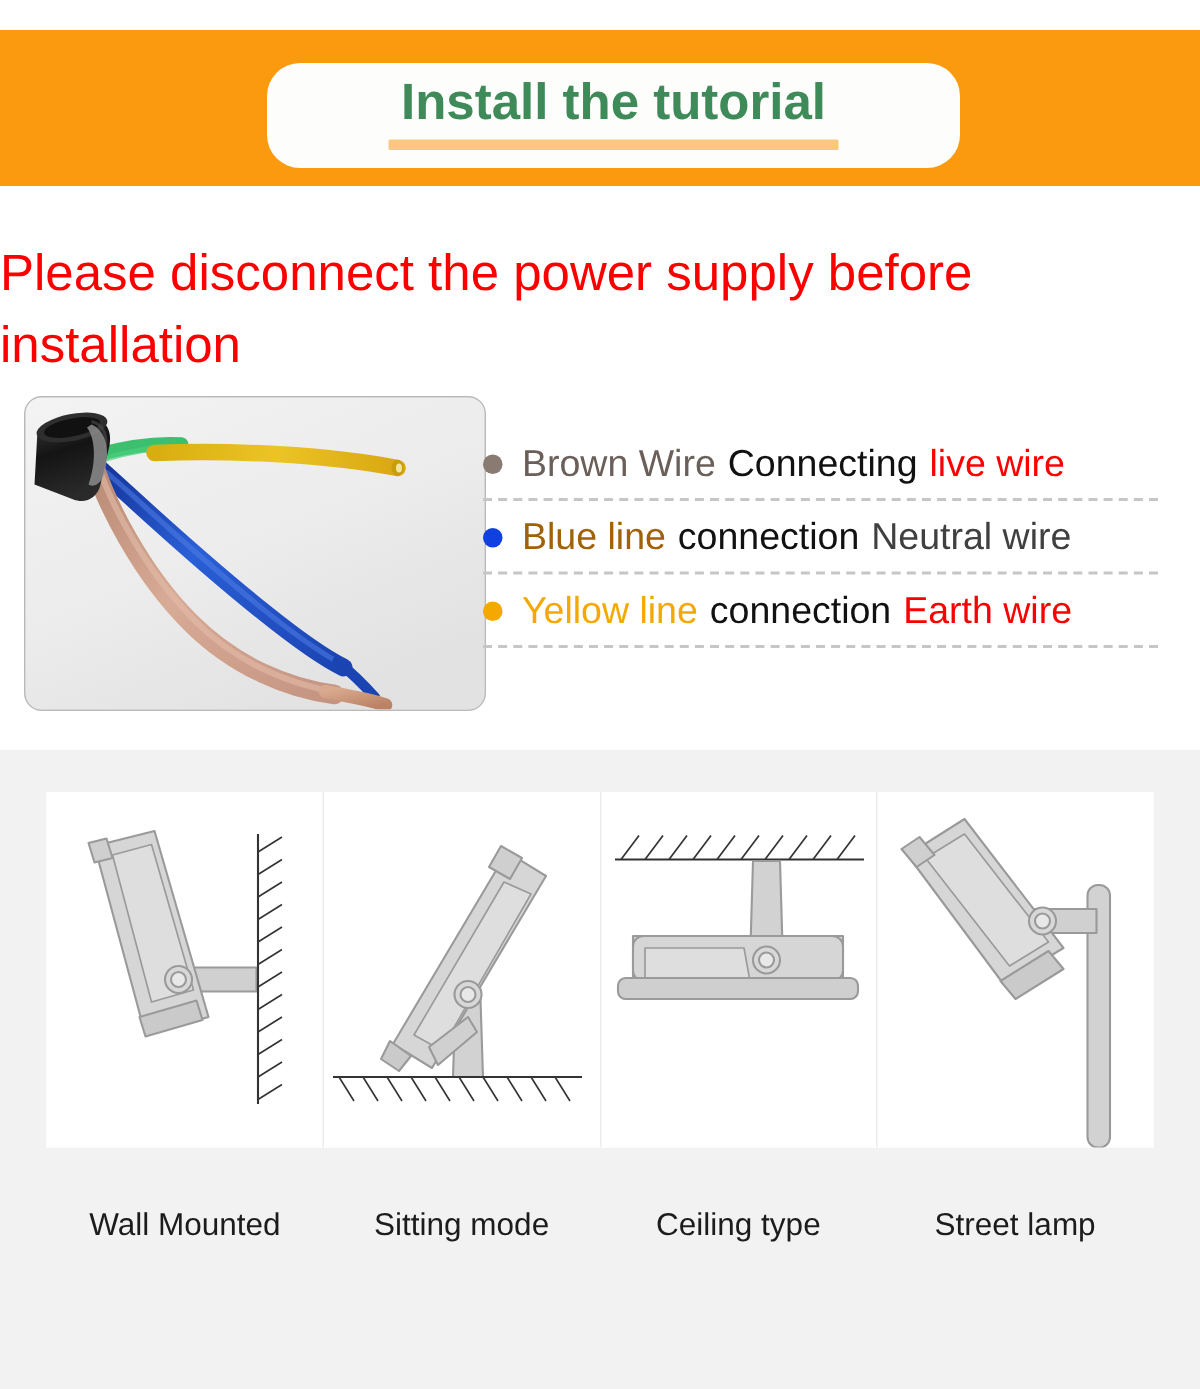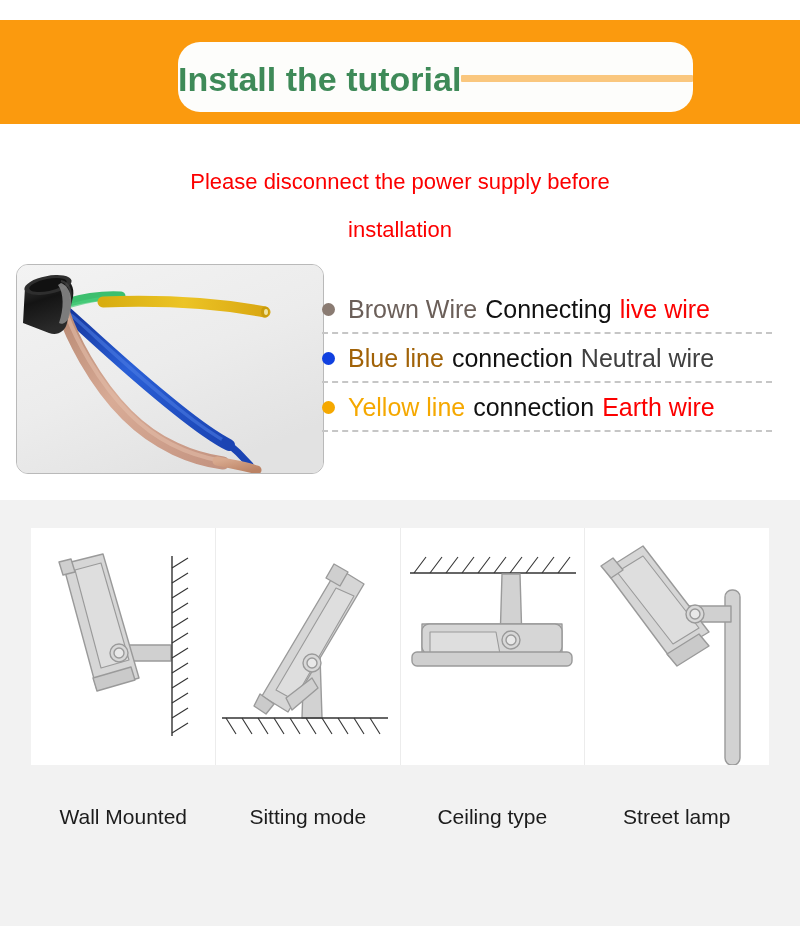--- a/index.html
+++ b/index.html
@@ -21,26 +21,26 @@
     left: 0;
     top: 20px;
     width: 800px;
     height: 104px;
     background: #fb9a0e;
   }
   .header-pill {
     position: absolute;
     left: 178px;
     top: 42px;
-    width: 515px;
+    width: 462px;
     height: 70px;
     background: #fdfdfb;
     border-radius: 22px;
     display: flex;
-    flex-direction: row;
+    flex-direction: column;
     align-items: center;
     justify-content: flex-start;
   }
   .header-title {
     margin-top: 4px;
     font-size: 34px;
     font-weight: 700;
     color: #3e8a58;
     letter-spacing: 0px;
     line-height: 44px;
@@ -53,23 +53,22 @@
     margin-top: 3px;
     border-radius: 1px;
   }
 
   
   .warning {
     position: absolute;
     left: 0;
     top: 158px;
     width: 800px;
-    text-align: center;
     color: #fc0000;
-    font-size: 22px;
+    font-size: 34px;
     line-height: 48px;
     font-weight: 400;
   }
 
   
   .photo-frame {
     position: absolute;
     left: 16px;
     top: 264px;
     width: 306px;

